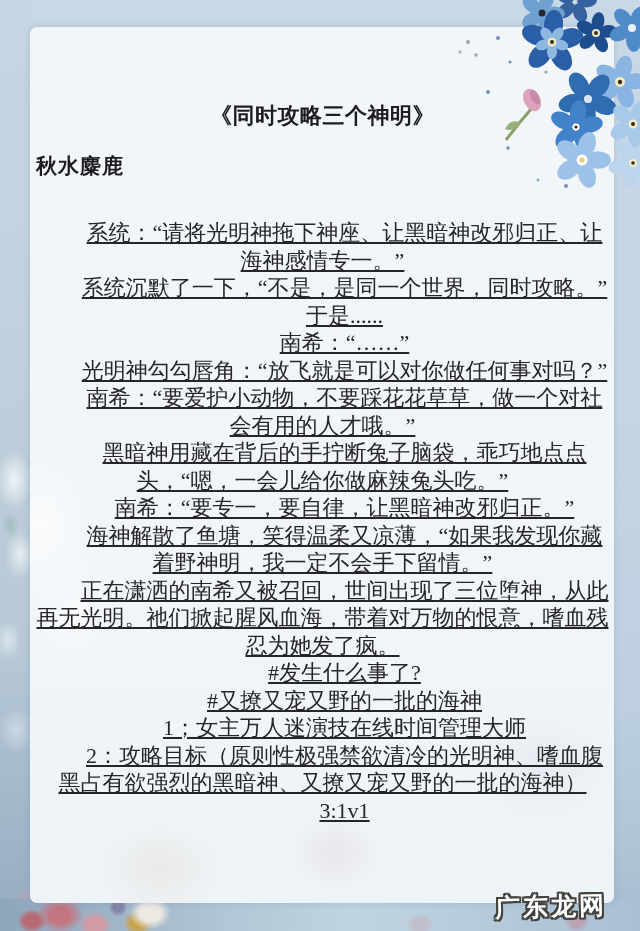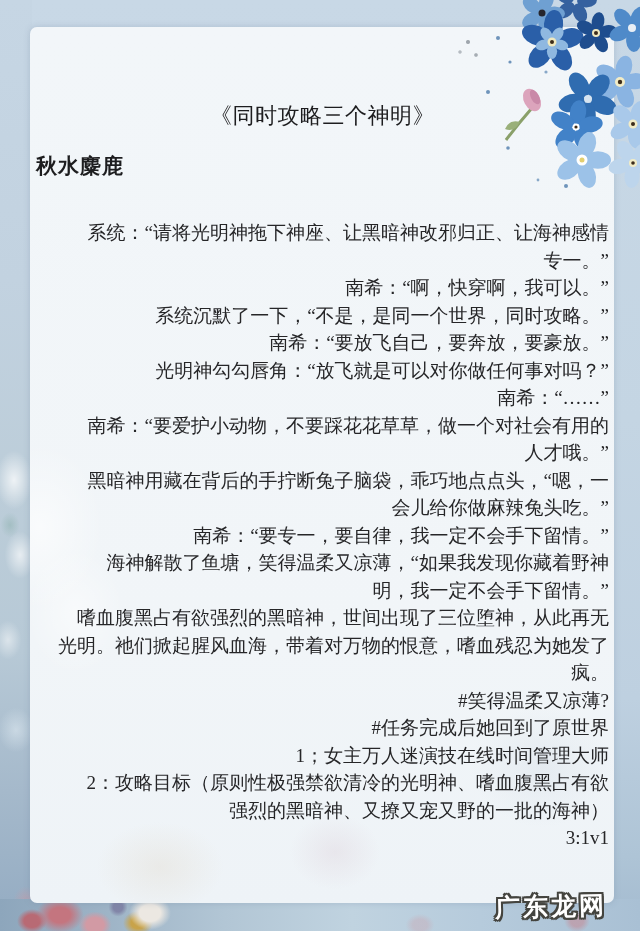--- a/index.html
+++ b/index.html
@@ -49,32 +49,32 @@
       radial-gradient(60px 50px at 305px 825px, rgba(216,200,210,0.3), rgba(216,200,210,0) 75%),
       radial-gradient(85px 60px at 130px 840px, rgba(224,214,198,0.32), rgba(224,214,198,0) 75%),
       radial-gradient(95px 80px at 512px 740px, rgba(205,215,225,0.3), rgba(205,215,225,0) 75%),
       linear-gradient(180deg,#f2f6f9 0%,#f1f5f8 70%,#eef3f7 100%);
     box-shadow:0 0 6px rgba(110,130,155,0.3);
   }
   .content{position:absolute;left:6px;right:5px;top:0;}
   .title{
     margin-top:74px;text-align:center;
     font-family:"Liberation Sans","DejaVu Sans",sans-serif;
-    font-size:22px;font-weight:normal;color:#1d1d1f;letter-spacing:0.5px;
+    font-size:22px;font-weight:bold;color:#1d1d1f;letter-spacing:0.5px;
   }
   .author{
     margin-top:21px;text-align:left;
     font-family:"Liberation Sans","DejaVu Sans",sans-serif;
     font-size:21px;font-weight:bold;color:#1d1d1f;letter-spacing:1px;
   }
   .story{margin-top:39px;color:#262628;}
   .story p{
-    margin:0;font-size:19px;line-height:27.5px;
+    margin:0;font-size:22px;line-height:27.5px;
     text-indent:2em;letter-spacing:0;
-    text-align:right;word-break:break-all;
+    text-align:center;word-break:break-all;text-decoration:underline;
   }
   
   .flowers{position:absolute;right:0;top:0;}
   
   .watermark{
     position:absolute;right:33px;bottom:8px;
     font-family:"DejaVu Sans","Liberation Sans",sans-serif;
     font-size:25px;font-weight:800;color:#ffffff;letter-spacing:3px;
     transform:rotate(-1.5deg);
     text-shadow:
@@ -88,32 +88,31 @@
 <div class="page">
   <div class="bg-left"></div>
   <div class="bg-bottom"></div>
 
   <div class="paper">
     <div class="content">
       <div class="title">《同时攻略三个神明》</div>
       <div class="author">秋水麋鹿</div>
       <div class="story">
           <p>系统：“请将光明神拖下神座、让黑暗神改邪归正、让海神感情专一。”</p>
-          <p>南希：“啊，快穿啊，我可以。”</p>
           <p>系统沉默了一下，“不是，是同一个世界，同时攻略。”</p>
-          <p>南希：“要放飞自己，要奔放，要豪放。”</p>
+          <p>于是......</p>
+          <p>南希：“……”</p>
           <p>光明神勾勾唇角：“放飞就是可以对你做任何事对吗？”</p>
-          <p>南希：“……”</p>
           <p>南希：“要爱护小动物，不要踩花花草草，做一个对社会有用的人才哦。”</p>
           <p>黑暗神用藏在背后的手拧断兔子脑袋，乖巧地点点头，“嗯，一会儿给你做麻辣兔头吃。”</p>
-          <p>南希：“要专一，要自律，我一定不会手下留情。”</p>
+          <p>南希：“要专一，要自律，让黑暗神改邪归正。”</p>
           <p>海神解散了鱼塘，笑得温柔又凉薄，“如果我发现你藏着野神明，我一定不会手下留情。”</p>
-          <p>嗜血腹黑占有欲强烈的黑暗神，世间出现了三位堕神，从此再无光明。祂们掀起腥风血海，带着对万物的恨意，嗜血残忍为她发了疯。</p>
-          <p>#笑得温柔又凉薄?</p>
-          <p>#任务完成后她回到了原世界</p>
+          <p>正在潇洒的南希又被召回，世间出现了三位堕神，从此再无光明。祂们掀起腥风血海，带着对万物的恨意，嗜血残忍为她发了疯。</p>
+          <p>#发生什么事了?</p>
+          <p>#又撩又宠又野的一批的海神</p>
           <p>1；女主万人迷演技在线时间管理大师</p>
           <p>2：攻略目标（原则性极强禁欲清冷的光明神、嗜血腹黑占有欲强烈的黑暗神、又撩又宠又野的一批的海神）</p>
           <p>3:1v1</p>
         </div>
     </div>
   </div>
 
   <svg class="flowers" width="160" height="200" viewBox="0 0 160 200" aria-hidden="true">
     <defs>
       <g id="fl5">

